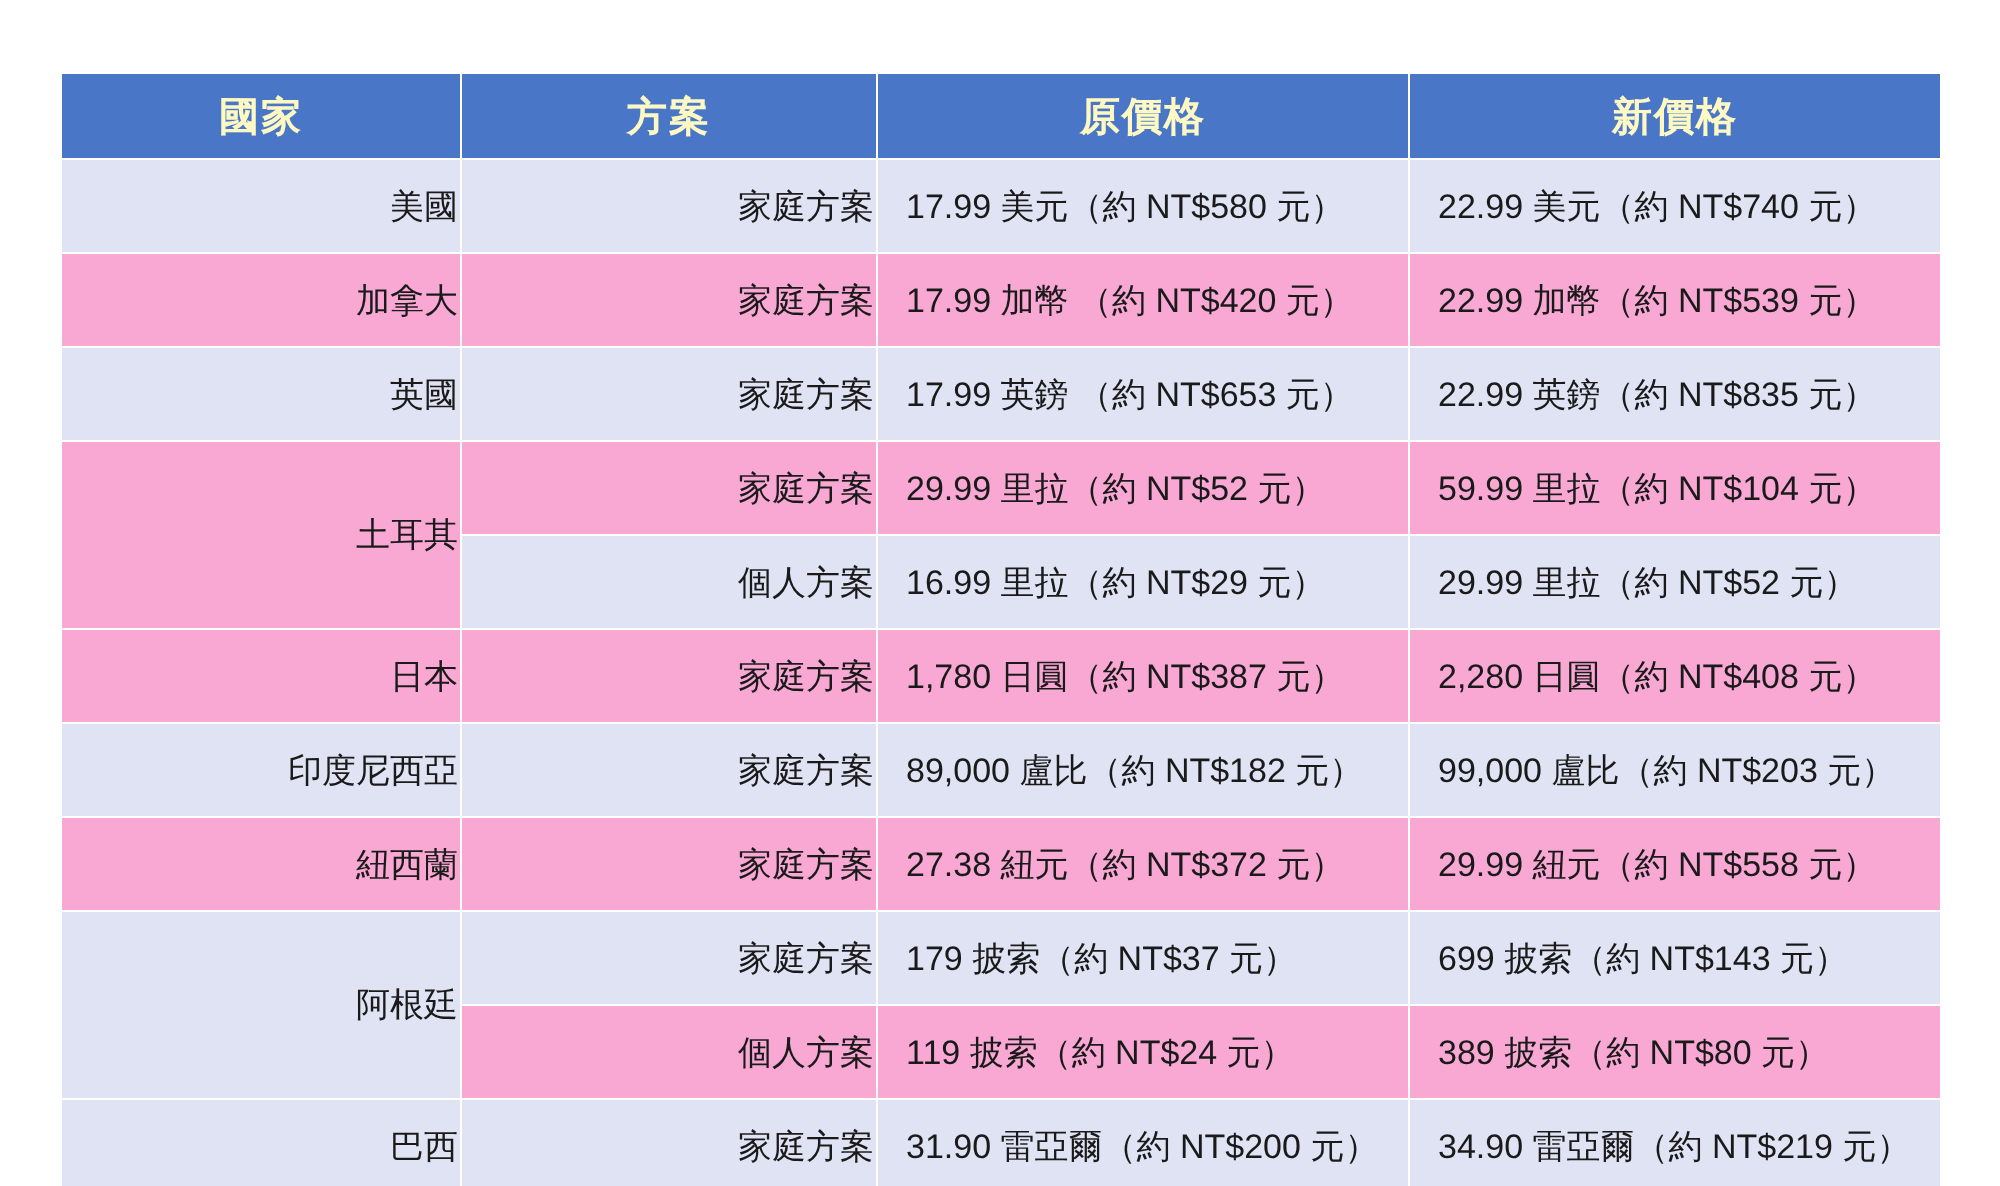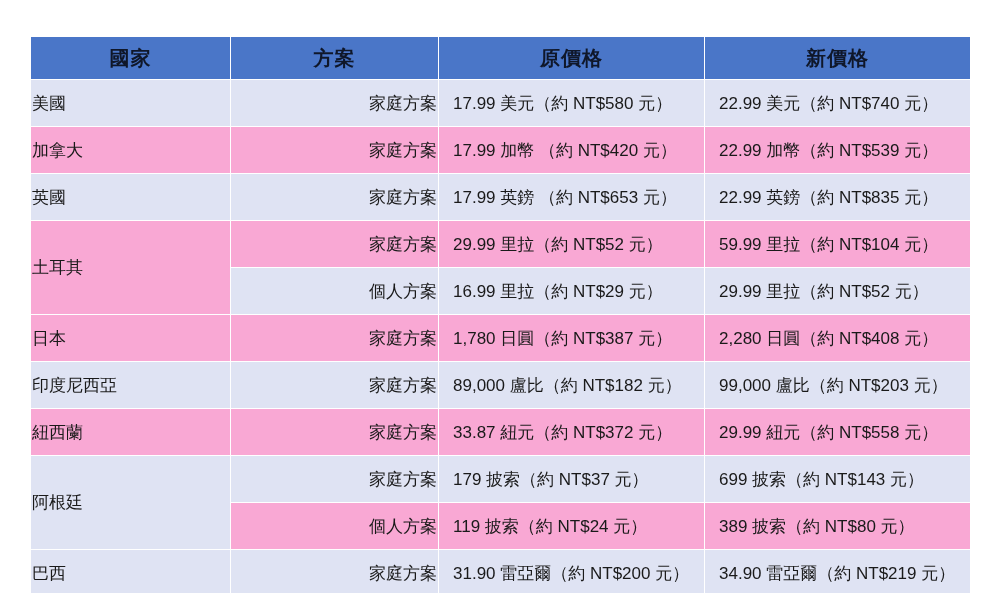--- a/index.html
+++ b/index.html
@@ -26,40 +26,40 @@
     width: 940px;
     table-layout: fixed;
   }
   table.price-table col.c-country { width: 200px; }
   table.price-table col.c-plan    { width: 208px; }
   table.price-table col.c-old     { width: 266px; }
   table.price-table col.c-new     { width: 266px; }
 
   thead th {
     background: #4a76c8;
-    color: #0f172a;
+    color: #fef9c3;
     font-size: 20px;
     font-weight: bold;
     text-align: center;
     height: 40px;
     border: 1px solid #ffffff;
     letter-spacing: 1px;
   }
   tbody td {
     height: 44px;
     font-size: 17px;
     border: 1px solid #ffffff;
     background: #dfe3f3;
     vertical-align: middle;
   }
   tbody tr.alt td {
     background: #f9a8d4;
   }
   td.country {
-    text-align: left;
+    text-align: right;
   }
   td.plan {
     text-align: right;
   }
   td.price {
     text-align: left;
     padding-left: 14px;
     white-space: nowrap;
   }
 </style>
@@ -121,21 +121,21 @@
         </tr>
         <tr>
           <td class="country">印度尼西亞</td>
           <td class="plan">家庭方案</td>
           <td class="price">89,000 盧比（約 NT$182 元）</td>
           <td class="price">99,000 盧比（約 NT$203 元）</td>
         </tr>
         <tr class="alt">
           <td class="country">紐西蘭</td>
           <td class="plan">家庭方案</td>
-          <td class="price">33.87 紐元（約 NT$372 元）</td>
+          <td class="price">27.38 紐元（約 NT$372 元）</td>
           <td class="price">29.99 紐元（約 NT$558 元）</td>
         </tr>
         <tr>
           <td class="country" rowspan="2">阿根廷</td>
           <td class="plan">家庭方案</td>
           <td class="price">179 披索（約 NT$37 元）</td>
           <td class="price">699 披索（約 NT$143 元）</td>
         </tr>
         <tr class="alt">
           <td class="plan">個人方案</td>

